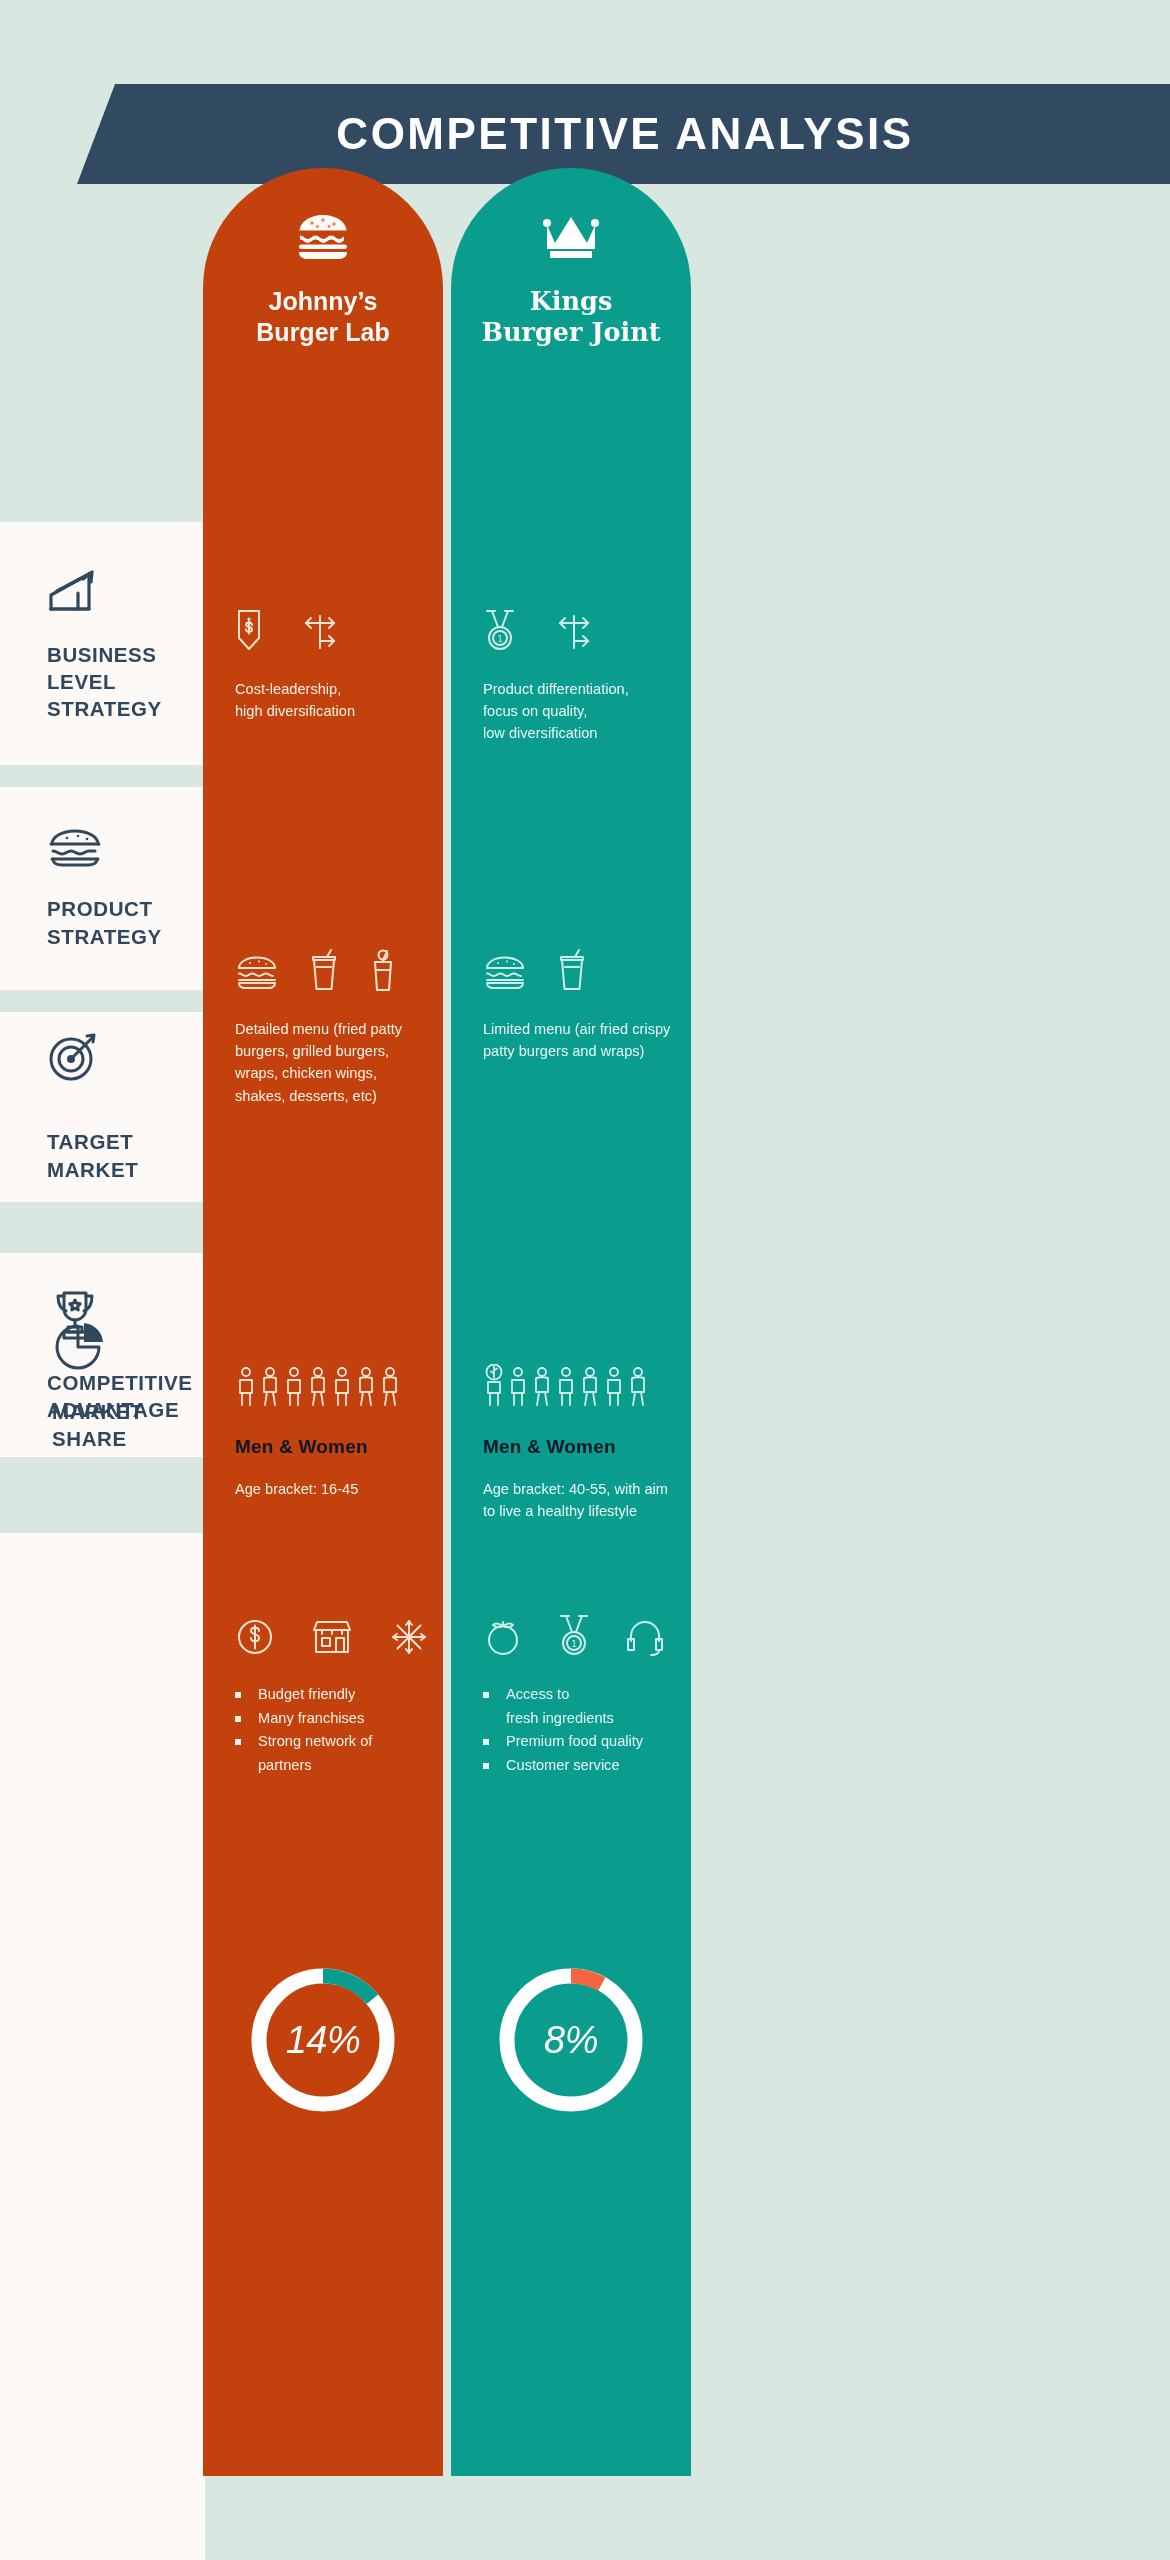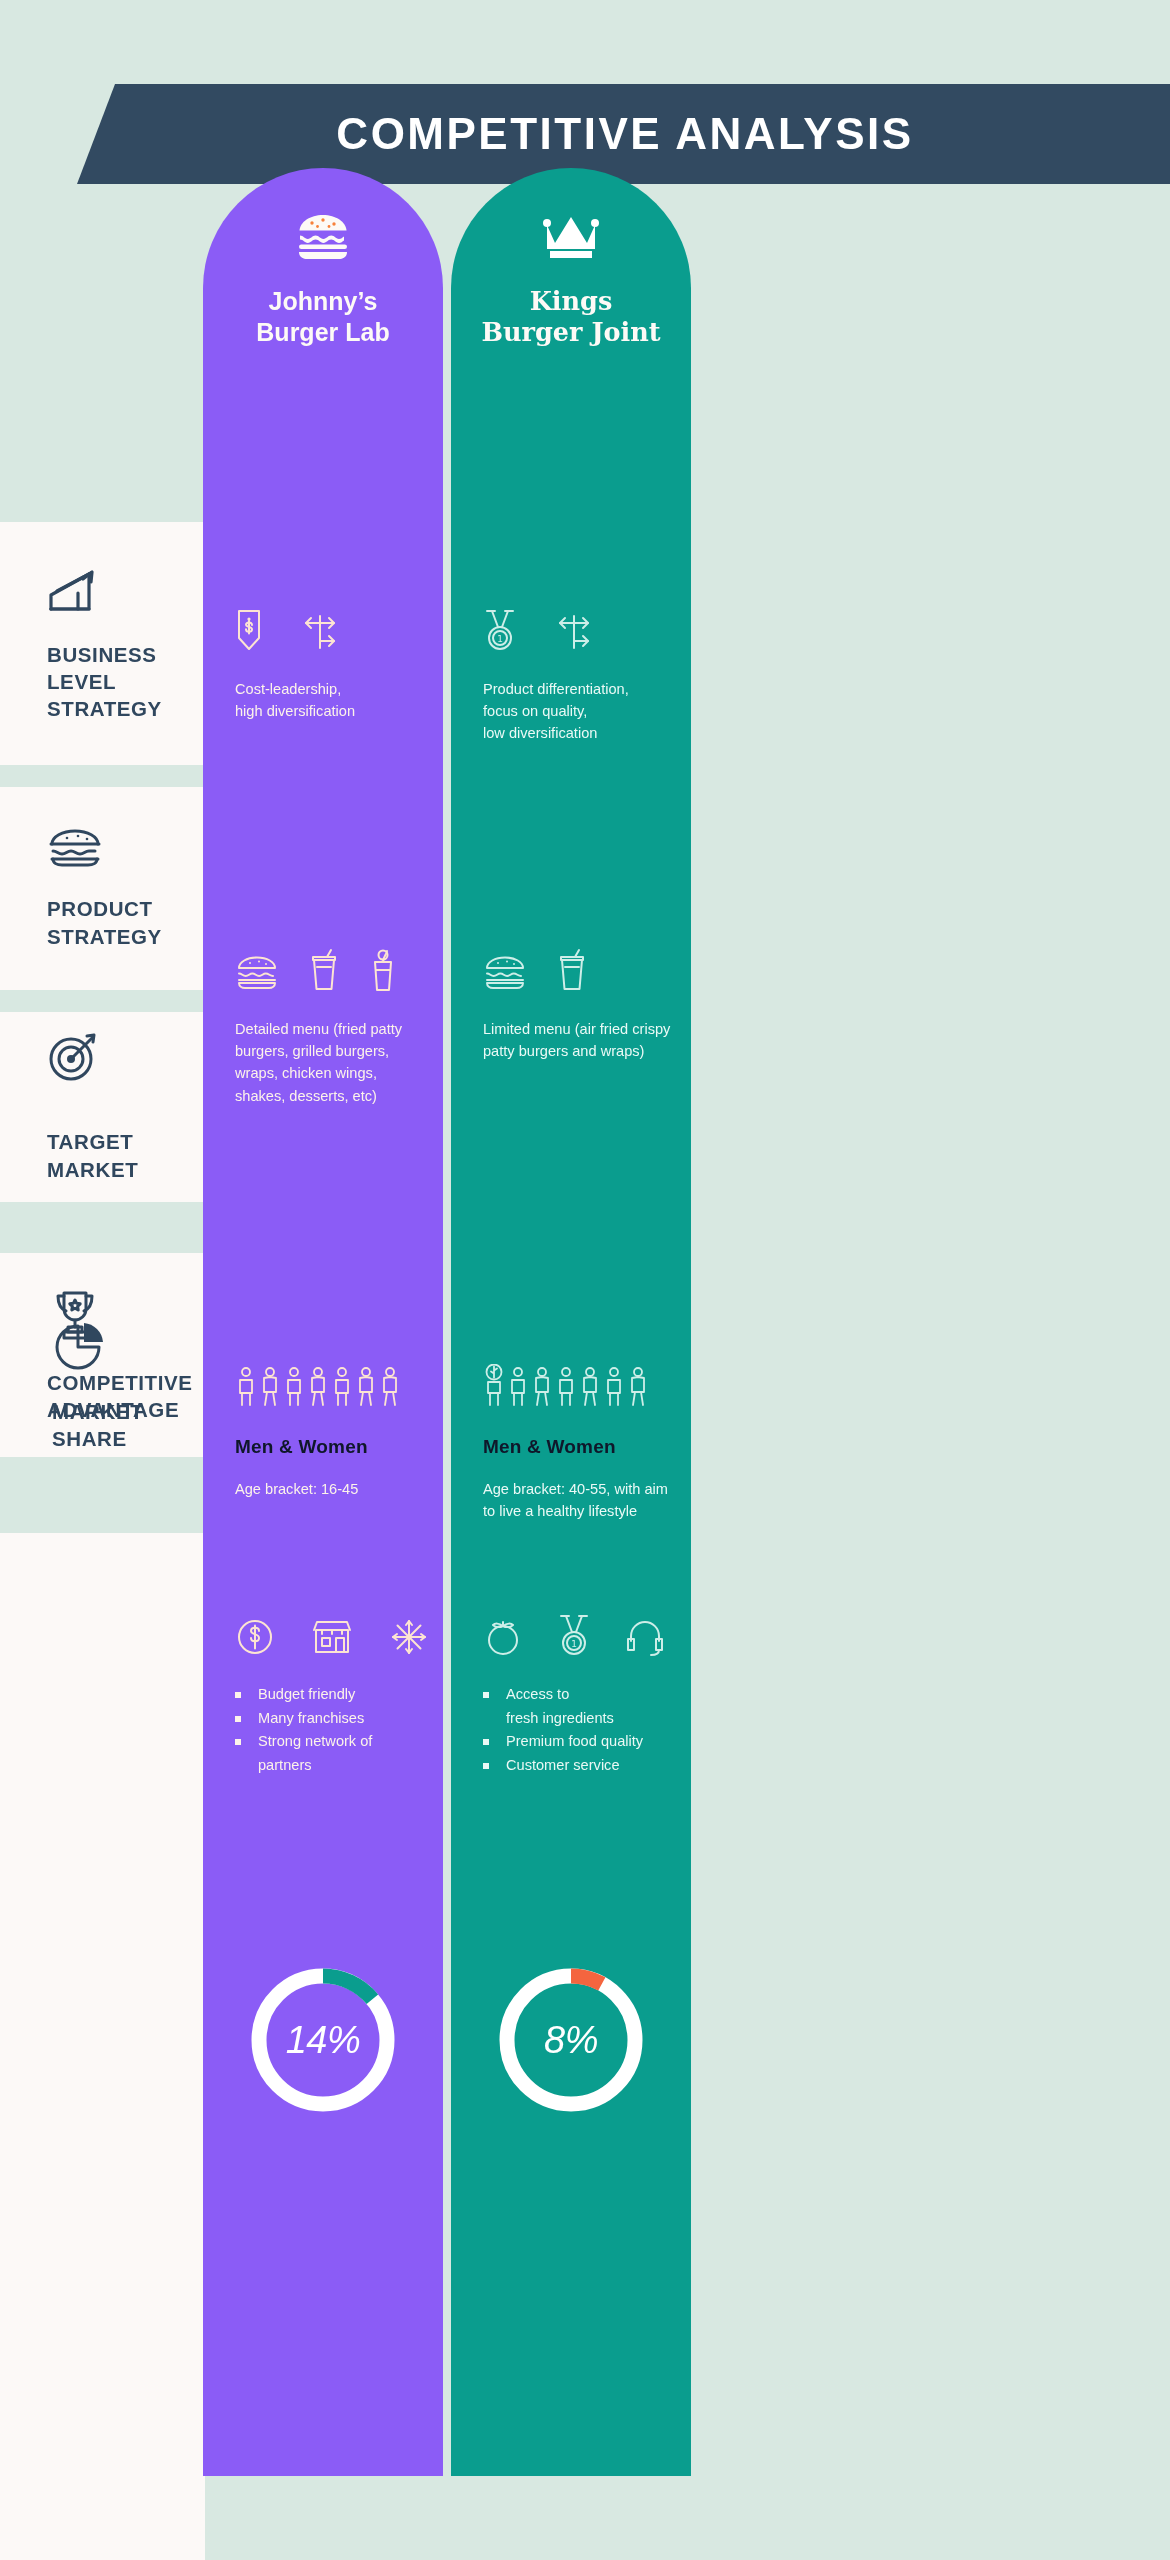--- a/index.html
+++ b/index.html
@@ -49,21 +49,21 @@
     letter-spacing: 0.6px;
     line-height: 1.32;
   }
 
   
   .card {
     position: absolute;
     width: 240px;
     border-radius: 120px 120px 0 0;
   }
-  .card-orange { left: 203px; background: #8b5cf6; }
+  .card-orange { left: 203px; background: #c2410c; }
   .card-teal   { left: 451px; background: #0a9d8e; }
 
   .card-head { padding-top: 46px; text-align: center; }
   .card-brand-icon { height: 46px; display: flex; align-items: center; justify-content: center; }
   .brand-name {
     color: #fdfaf6;
     margin-top: 26px;
     line-height: 1.22;
   }
   .brand-orange { font-size: 25px; font-weight: bold; font-family: "Liberation Sans", sans-serif; }

